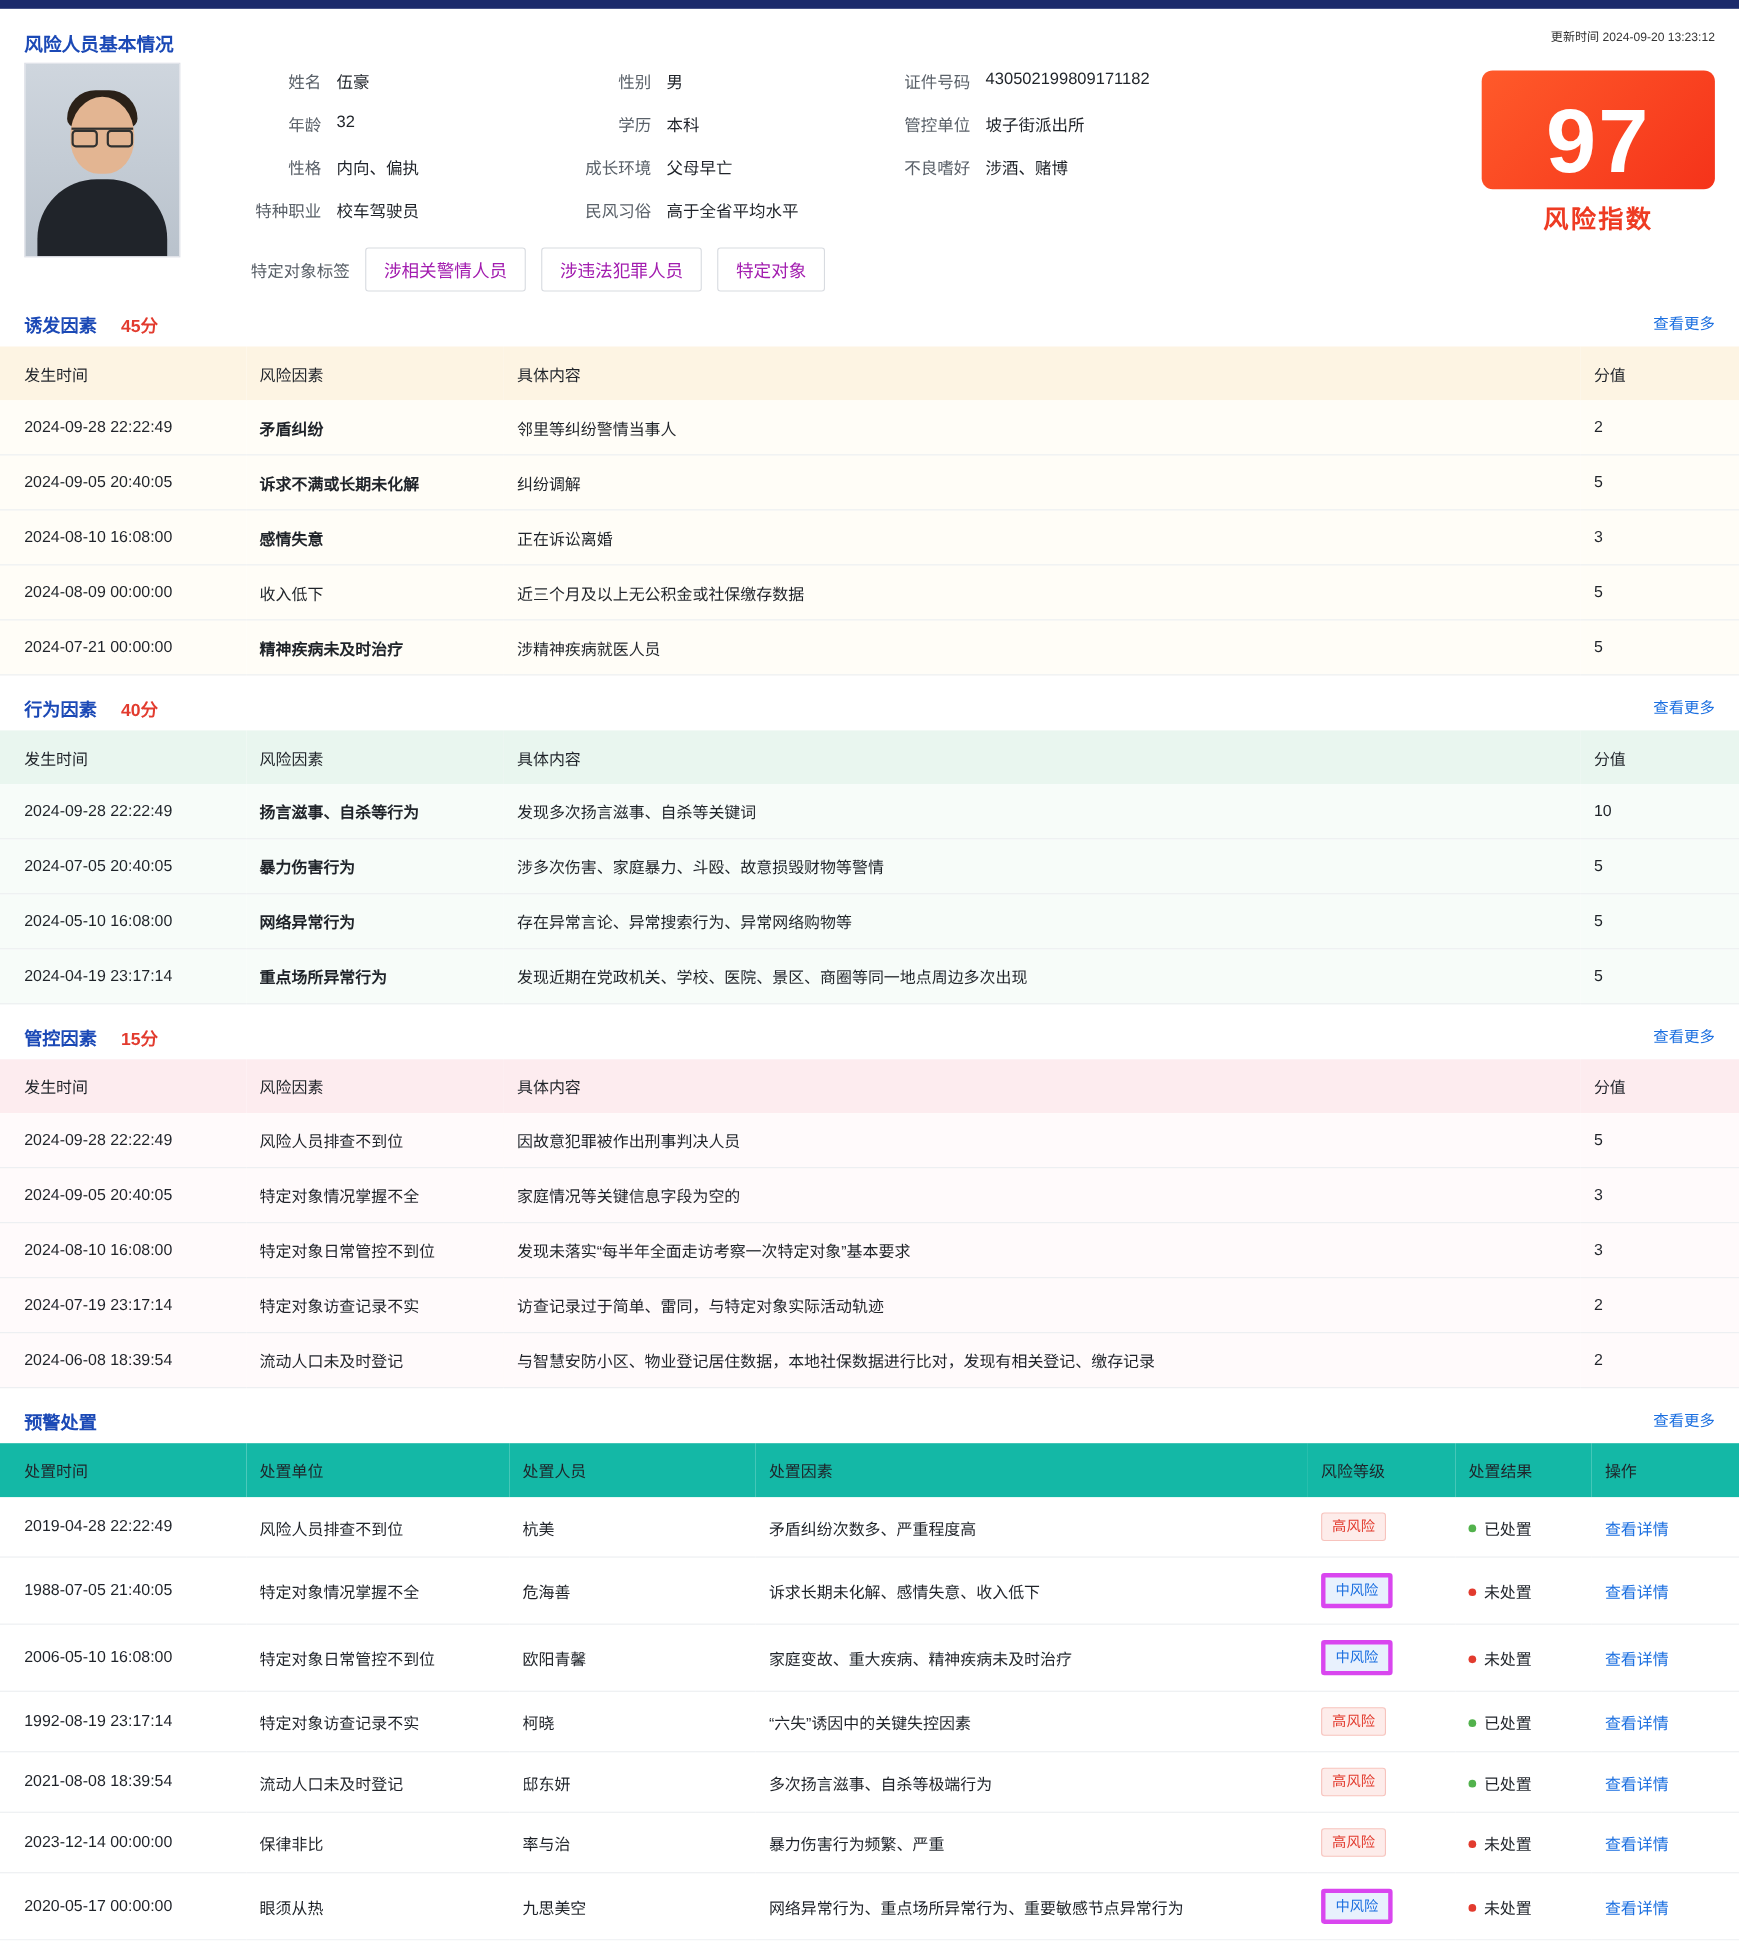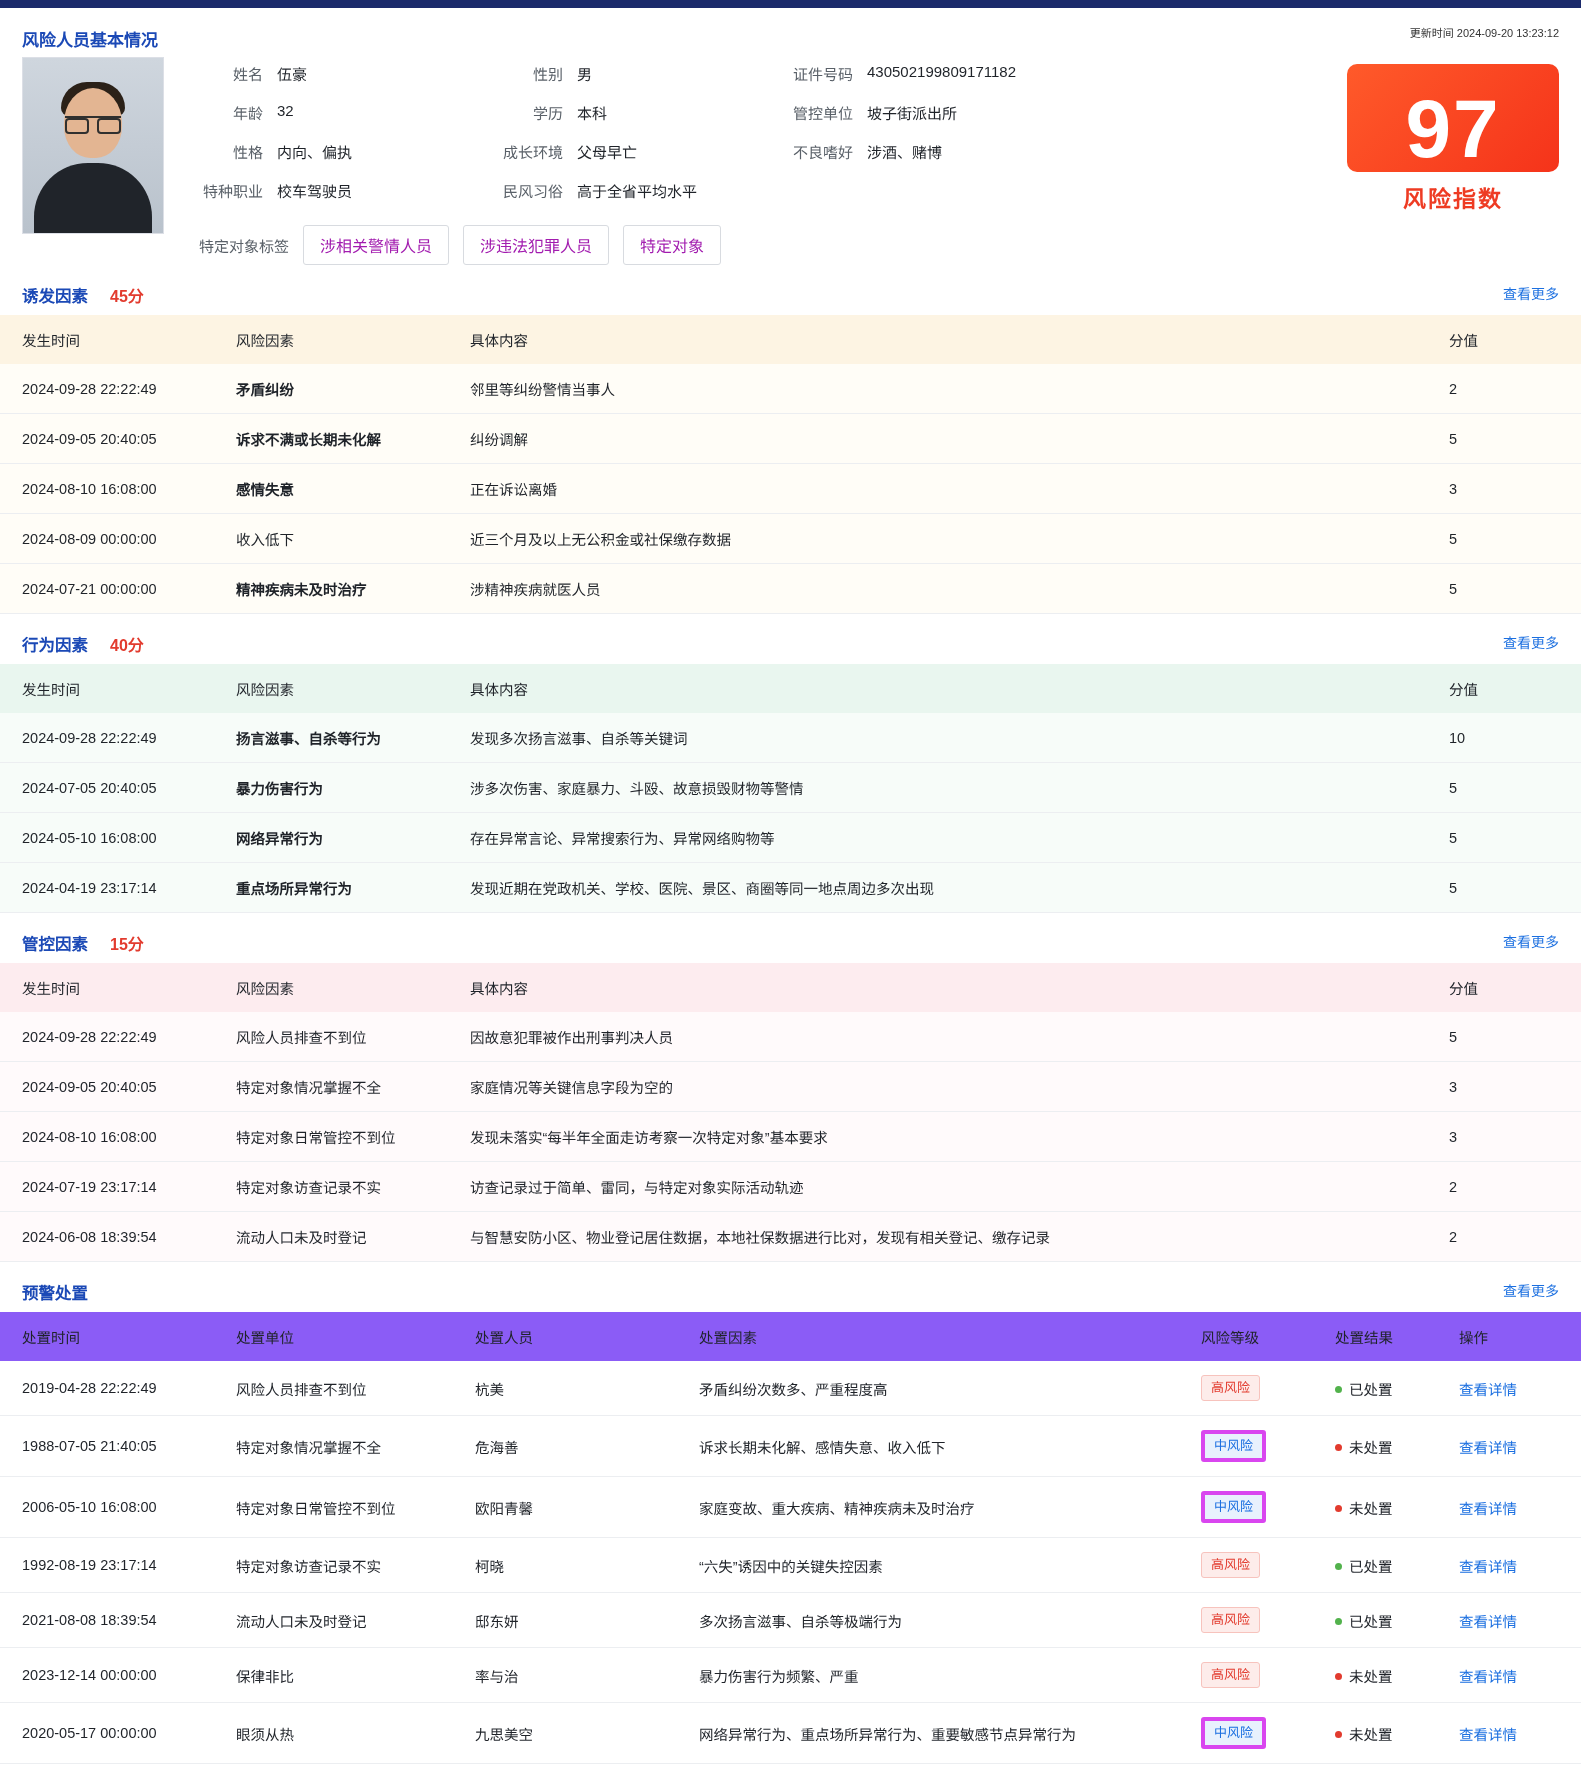--- a/index.html
+++ b/index.html
@@ -100,21 +100,21 @@
     left: 50%;
     bottom: 0;
     transform: translateX(-50%);
     width: 118px;
     height: 70px;
     border-radius: 54px 54px 0 0;
     background: #20242a;
   }
   .fields {
     flex: 1 1 auto;
-    padding-left: 13px;
+    padding-left: 42px;
     padding-top: 6px;
   }
   .field-grid {
     display: grid;
     grid-template-columns: 300px 290px 420px;
     row-gap: 18px;
   }
   .field {
     display: flex;
     font-size: 15px;
@@ -222,21 +222,21 @@
   table.grid td {
     padding: 14px 12px;
     color: #1f2329;
     border-bottom: 1px solid #eceef1;
     vertical-align: middle;
   }
   table.grid tr:last-child td { border-bottom: 1px solid #eceef1; }
   .th-yellow { background: #fdf4e3; }
   .th-green  { background: #e9f6ef; }
   .th-pink   { background: #fdecef; }
-  .th-blue   { background: #8b5cf6; }
+  .th-blue   { background: #14b8a6; }
   .row-yellow td { background: #fffdf7; }
   .row-green td  { background: #f7fcf9; }
   .row-pink td   { background: #fffafb; }
   .c-red   { color: #e23b2e; font-weight: bold; }
   .c-orange{ color: #f0a020; font-weight: bold; }
   .c-plain { color: #1f2329; }
   .col-time  { width: 190px; padding-left: 22px !important; }
   .col-factor{ width: 210px; }
   .col-detail{ }
   .col-score { width: 120px; }

